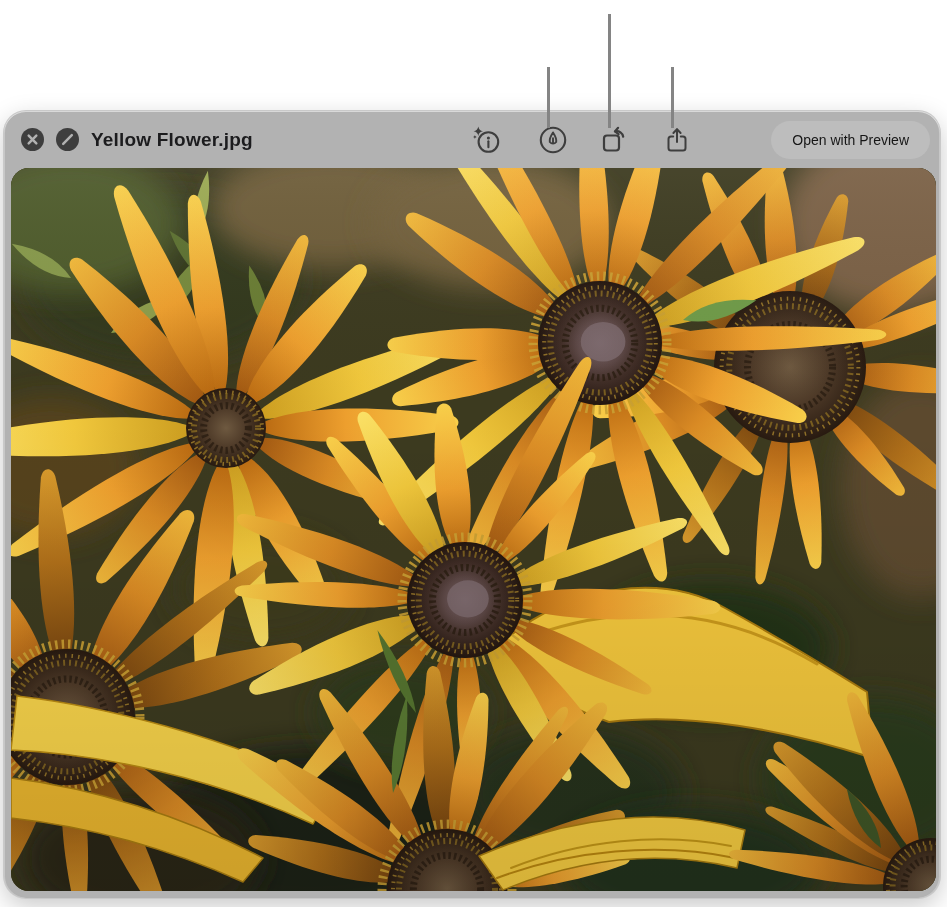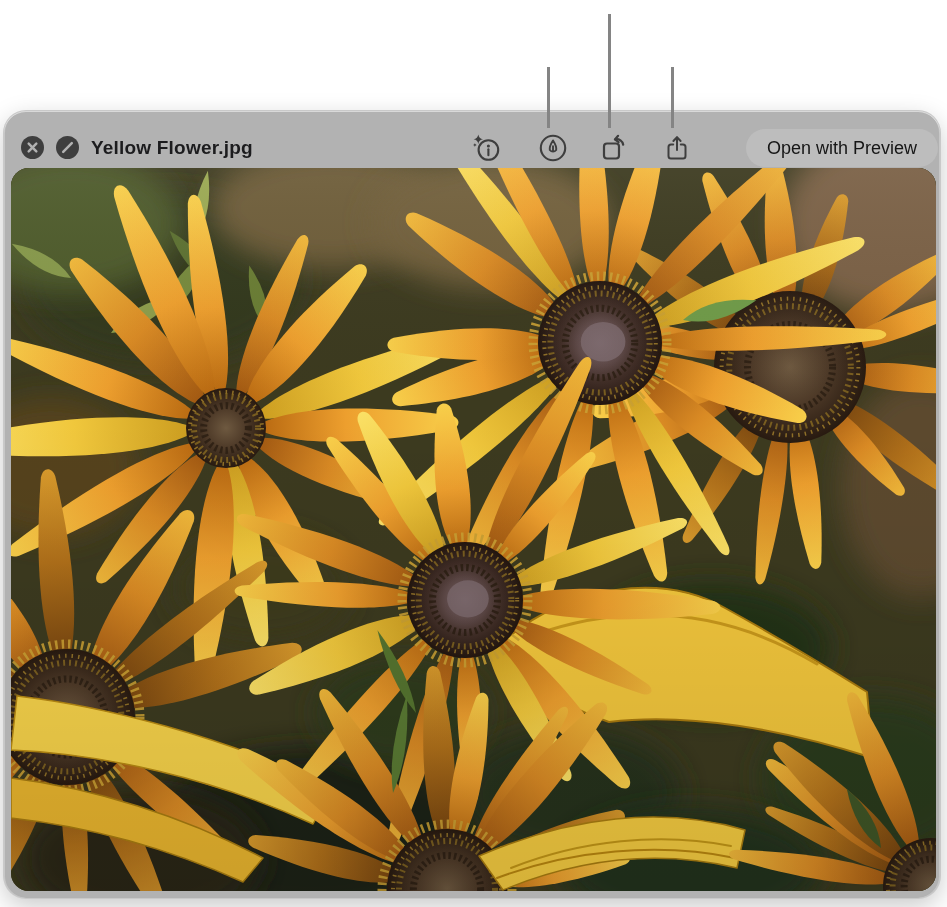--- a/index.html
+++ b/index.html
@@ -17,44 +17,44 @@
   
   .ql-window{
     position:absolute;left:4px;top:111px;width:936px;height:787px;
     background:#b2b2b2;border-radius:22px;z-index:1;
     box-shadow:0 0 0 1px #c9c9c9,
                0 8px 26px rgba(0,0,0,.22),
                inset 0 1px 0 rgba(255,255,255,.5),
                inset 1px 0 0 rgba(255,255,255,.28),
                inset -1px 0 0 rgba(255,255,255,.28);
   }
-  .toolbar{position:absolute;left:0;top:0;width:100%;height:65px;margin-top:8px;}
+  .toolbar{position:absolute;left:0;top:0;width:100%;height:65px;}
   .circle-btn{
     position:absolute;top:17px;width:23px;height:23px;padding:0;border:none;
     background:transparent;cursor:default;
   }
   #btn-close{left:17px;}
   #btn-slash{left:52px;}
   .ql-title{
     position:absolute;left:87px;top:0;height:57px;line-height:57px;
     font-size:19px;font-weight:bold;color:#1c1c1e;letter-spacing:.2px;white-space:nowrap;
   }
   .icon-btn{
     position:absolute;top:12px;width:34px;height:34px;padding:0;border:none;
     background:transparent;display:flex;align-items:center;justify-content:center;cursor:default;
   }
   #btn-lookup{left:466px;}
   #btn-markup{left:532px;}
   #btn-rotate{left:593px;}
   #btn-share{left:656px;}
   .icon-btn svg, .circle-btn svg{display:block;}
   .open-btn{
-    position:absolute;right:2px;top:10px;height:38px;padding:0 21px;
+    position:absolute;right:10px;top:10px;height:38px;padding:0 21px;
     border:none;border-radius:19px;background:#bdbdbd;
-    font-family:inherit;font-size:18px;color:#161616;white-space:nowrap;cursor:default;
+    font-family:inherit;font-size:14px;color:#161616;white-space:nowrap;cursor:default;
   }
   
   .photo{
     position:absolute;left:7px;top:57px;width:925px;height:723px;
     border-radius:18px;overflow:hidden;background:#3c3a1f;
   }
   .photo svg{display:block;width:100%;height:100%;}
 </style>
 </head>
 <body>

